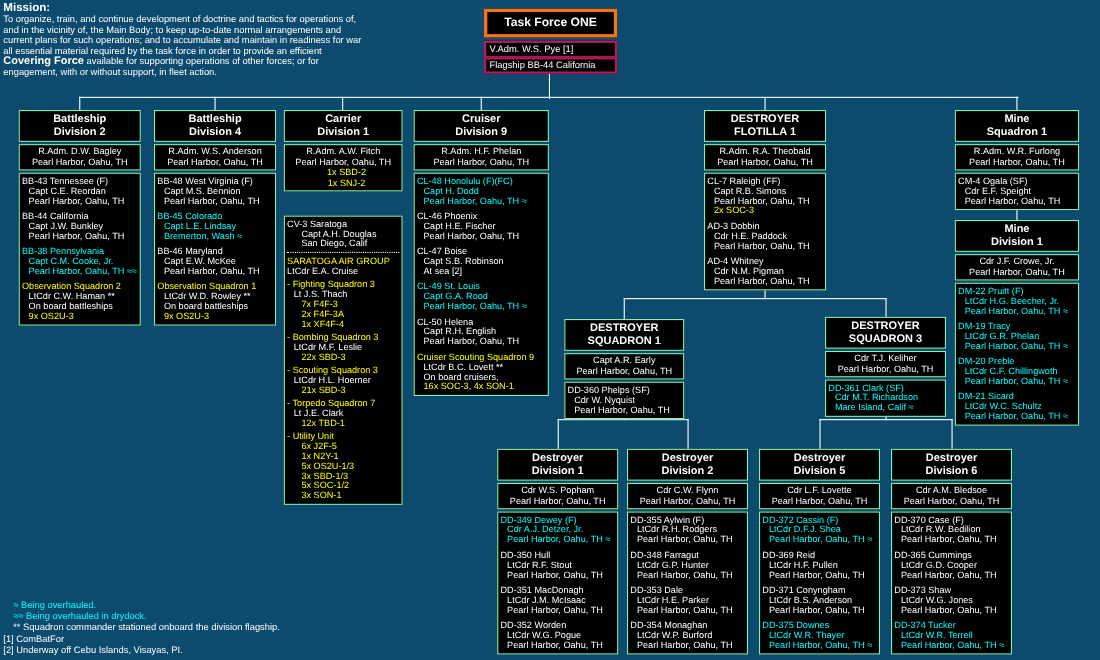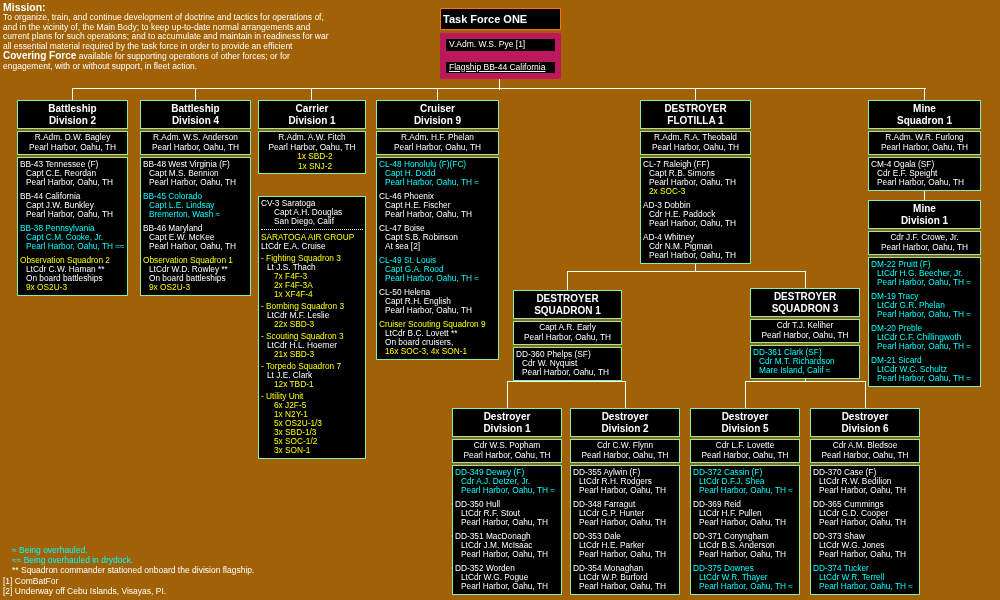--- a/index.html
+++ b/index.html
@@ -1,26 +1,26 @@
 <!DOCTYPE html>
 <html><head>
 <meta charset="utf-8">
 <style>
   html,body{margin:0;padding:0;background:#000;}
   body{width:1000px;height:600px;overflow:hidden;font-family:"Liberation Sans",sans-serif;}
-  .canvas{position:relative;width:1000px;height:600px;background:#a16207;color:#fff;}
+  .canvas{position:relative;width:1000px;height:600px;background:#0c4a6e;color:#fff;}
   .line{position:absolute;background:#fff;z-index:0;}
   .mission{position:absolute;left:3px;top:2px;width:334px;font-size:8.5px;line-height:9.6px;color:#fff;z-index:1;}
   .mission .mh{font-weight:bold;font-size:10.5px;line-height:11px;}
   .mission b{font-size:10px;}
   .tfbox{position:absolute;z-index:1;}
-  .tfbox .ttl{border:1px solid #f97316;background:#000;font-weight:bold;font-size:11px;line-height:12px;text-align:left;padding:4px 2px;}
-  .tfbox .row{border:6px solid #be185d;background:#000;font-size:8.5px;line-height:9.5px;padding:1px 3px;white-space:nowrap;}
+  .tfbox .ttl{border:3px solid #f97316;background:#000;font-weight:bold;font-size:11px;line-height:12px;text-align:center;padding:4px 2px;}
+  .tfbox .row{border:2px solid #be185d;background:#000;font-size:8.5px;line-height:9.5px;padding:1px 3px;white-space:nowrap;}
   .tfbox .ttl + .row{margin-top:3px;}
-  .tfbox .row + .row{margin-top:-1px;text-decoration:underline;}
+  .tfbox .row + .row{margin-top:-1px;}
   .unit{position:absolute;z-index:1;}
   .cell{border:1px solid #86efac;background:#000;padding:1px 2px;}
   .cell + .cell{margin-top:2px;}
   .cell.title{text-align:center;font-weight:bold;font-size:10px;line-height:11.5px;padding:2px 1px;}
   .cell.cmdr{font-size:8.3px;line-height:9.6px;padding:1px 2px 2px;text-align:center;}
   .cell.ships{font-size:8.3px;line-height:9px;padding:2px 2px 3px;}
   .entry + .entry{margin-top:5px;}
   .u-air .entry + .entry{margin-top:3px;}
   .ln{white-space:nowrap;}
   .i1{padding-left:6px;}

